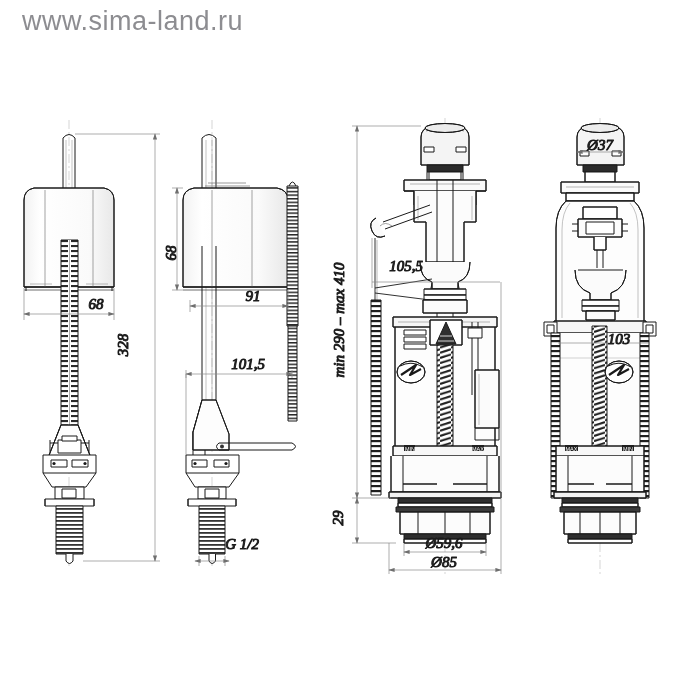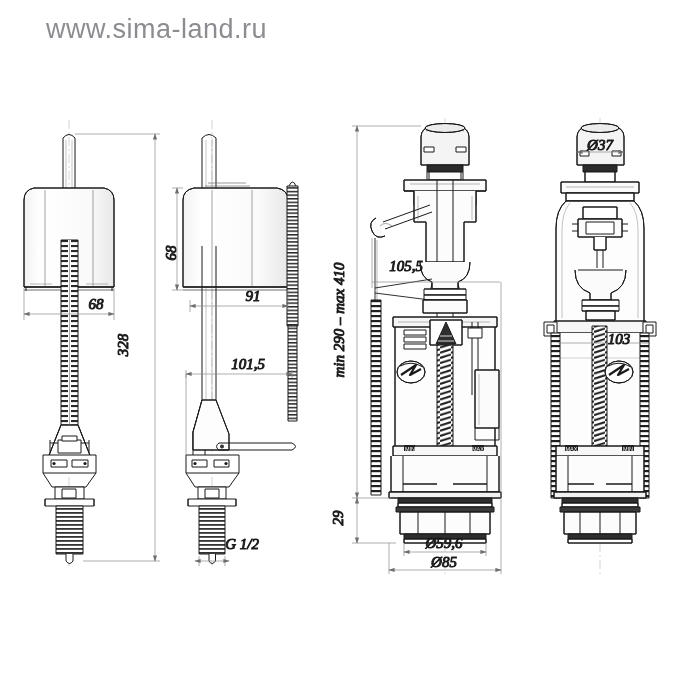--- a/index.html
+++ b/index.html
@@ -14,28 +14,27 @@
   #page {
     position: relative;
     width: 700px;
     height: 700px;
     background: #ffffff;
     overflow: hidden;
   }
   #watermark {
     position: absolute;
     left: 22px;
-    top: 14px;
+    top: 6px;
     font-family: "Liberation Sans", sans-serif;
     font-size: 27px;
     letter-spacing: 0.5px;
     color: #8d8d91;
     white-space: nowrap;
     user-select: none;
-    margin-left: 24px;
   }
   #drawing-canvas {
     position: absolute;
     left: 0;
     top: 0;
     width: 700px;
     height: 700px;
   }
   .dim-text {
     font-family: "Liberation Serif", serif;

